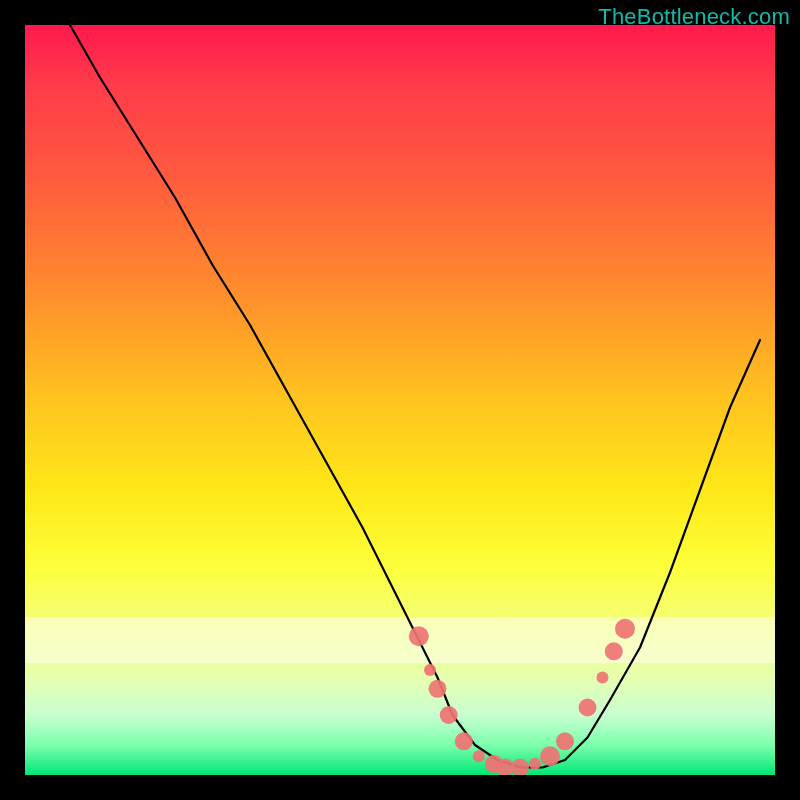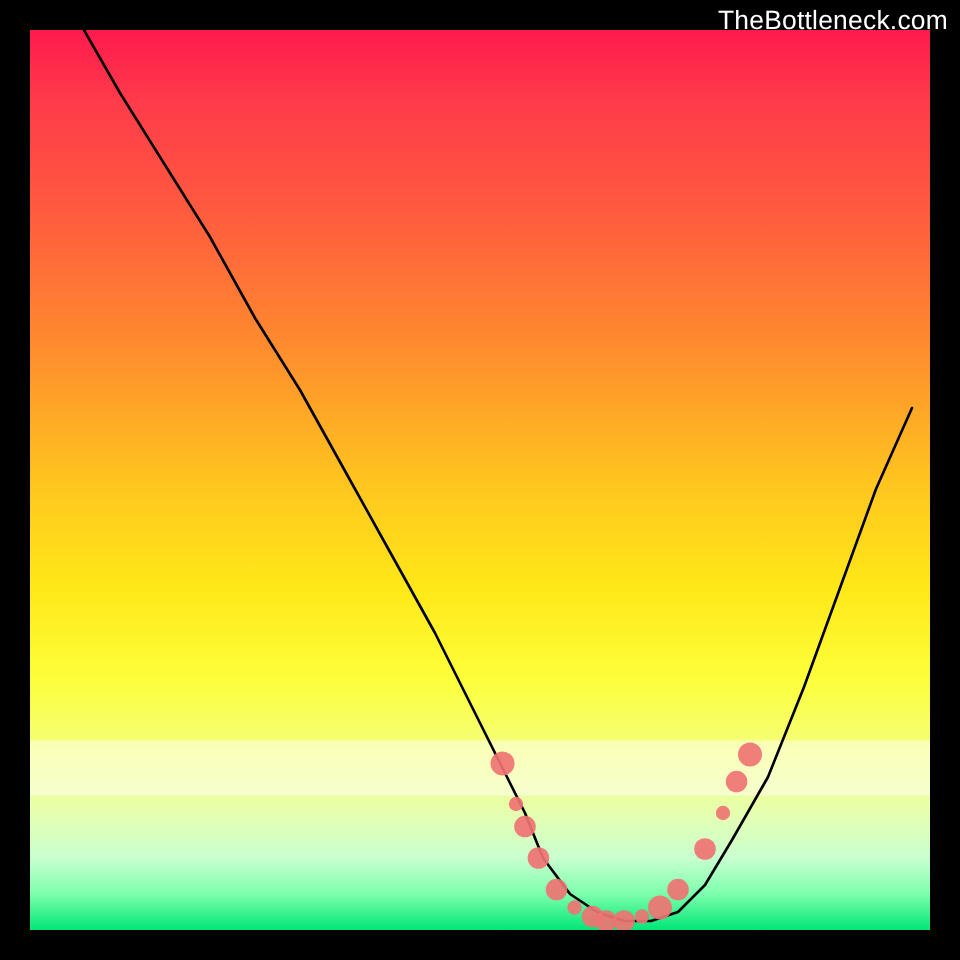--- a/index.html
+++ b/index.html
@@ -13,21 +13,21 @@
   }
   .container {
     position: relative;
     width: 800px;
     height: 800px;
   }
   .watermark {
     position: absolute;
     top: 4px;
     right: 10px;
-    color: #ffffff;
+    color: #14b8a6;
     font-size: 22px;
     font-weight: 400;
     letter-spacing: 0.2px;
     z-index: 5;
   }
   .plot-outer {
     position: absolute;
     left: 25px;
     top: 25px;
     width: 750px;

